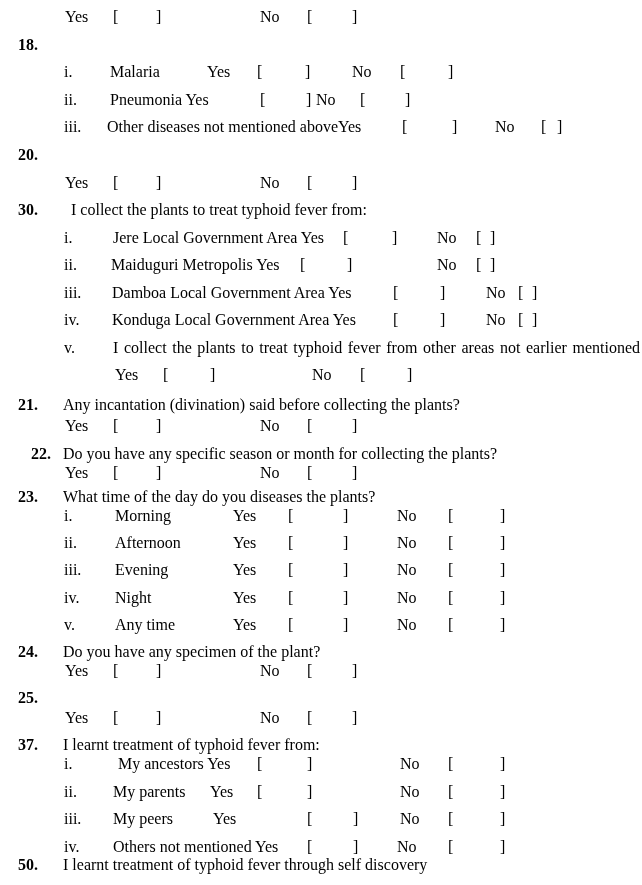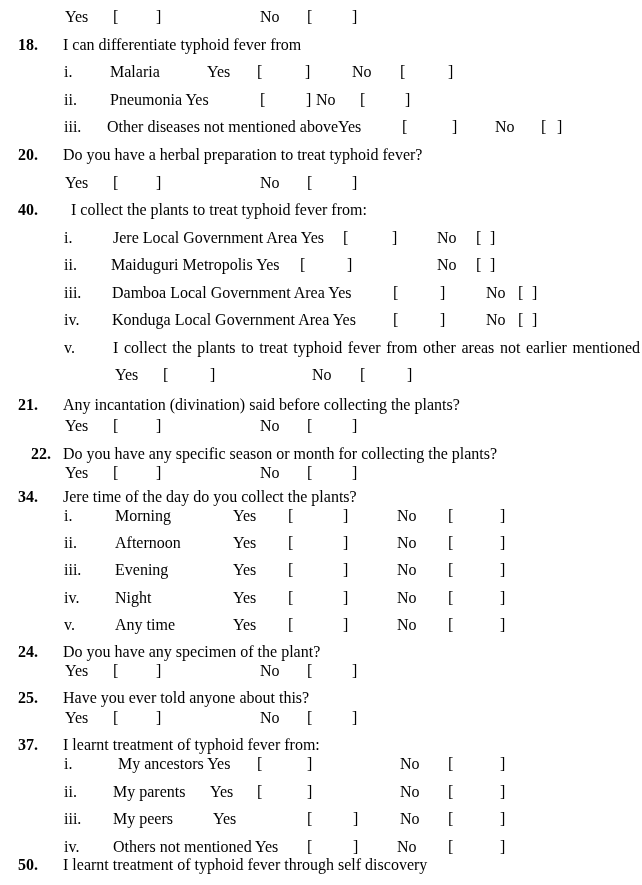--- a/index.html
+++ b/index.html
@@ -19,46 +19,46 @@
     display:inline-block;white-space:normal;
     text-align:justify;text-align-last:justify;
     overflow:hidden;max-height:21px;
   }
 </style>
 </head>
 <body>
 
 <div id="doc">
     <div class="line" style="top: 7px;"><span class="seg" style="left: 65px;">Yes</span><span class="seg" style="left: 113px;">[</span><span class="seg" style="left: 156px;">]</span><span class="seg" style="left: 260px;">No</span><span class="seg" style="left: 307px;">[</span><span class="seg" style="left: 352px;">]</span></div>
-    <div class="line" style="top: 35px;"><span class="seg bold" style="left: 18px;">18.</span><span class="seg" style="left: 63px;">I can differentiate typhoid fever from</span></div>
+    <div class="line" style="top: 35px;"><span class="seg bold" style="left: 18px;">18.</span></div>
     <div class="line" style="top: 62px;"><span class="seg" style="left: 64px;">i.</span><span class="seg" style="left: 110px;">Malaria</span><span class="seg" style="left: 207px;">Yes</span><span class="seg" style="left: 257px;">[</span><span class="seg" style="left: 305px;">]</span><span class="seg" style="left: 352px;">No</span><span class="seg" style="left: 400px;">[</span><span class="seg" style="left: 448px;">]</span></div>
     <div class="line" style="top: 90px;"><span class="seg" style="left: 64px;">ii.</span><span class="seg" style="left: 110px;">Pneumonia Yes</span><span class="seg" style="left: 260px;">[</span><span class="seg" style="left: 306px;">]</span><span class="seg" style="left: 316px;">No</span><span class="seg" style="left: 360px;">[</span><span class="seg" style="left: 405px;">]</span></div>
     <div class="line" style="top: 117px;"><span class="seg" style="left: 64px;">iii.</span><span class="seg" style="left: 107px;">Other diseases not mentioned aboveYes</span><span class="seg" style="left: 402px;">[</span><span class="seg" style="left: 452px;">]</span><span class="seg" style="left: 495px;">No</span><span class="seg" style="left: 541px;">[</span><span class="seg" style="left: 557px;">]</span></div>
-    <div class="line" style="top: 145px;"><span class="seg bold" style="left: 18px;">20.</span><span class="seg" style="left: 63px;">Do you have a herbal preparation to treat typhoid fever?</span></div>
+    <div class="line" style="top: 145px;"><span class="seg bold" style="left: 18px;">20.</span></div>
     <div class="line" style="top: 173px;"><span class="seg" style="left: 65px;">Yes</span><span class="seg" style="left: 113px;">[</span><span class="seg" style="left: 156px;">]</span><span class="seg" style="left: 260px;">No</span><span class="seg" style="left: 307px;">[</span><span class="seg" style="left: 352px;">]</span></div>
-    <div class="line" style="top: 200px;"><span class="seg bold" style="left: 18px;">40.</span><span class="seg" style="left: 71px;">I collect the plants to treat typhoid fever from:</span></div>
+    <div class="line" style="top: 200px;"><span class="seg bold" style="left: 18px;">30.</span><span class="seg" style="left: 71px;">I collect the plants to treat typhoid fever from:</span></div>
     <div class="line" style="top: 228px;"><span class="seg" style="left: 64px;">i.</span><span class="seg" style="left: 113px;">Jere Local Government Area Yes</span><span class="seg" style="left: 343px;">[</span><span class="seg" style="left: 392px;">]</span><span class="seg" style="left: 437px;">No</span><span class="seg" style="left: 476px;">[</span><span class="seg" style="left: 490px;">]</span></div>
     <div class="line" style="top: 255px;"><span class="seg" style="left: 64px;">ii.</span><span class="seg" style="left: 111px;">Maiduguri Metropolis Yes</span><span class="seg" style="left: 300px;">[</span><span class="seg" style="left: 347px;">]</span><span class="seg" style="left: 437px;">No</span><span class="seg" style="left: 476px;">[</span><span class="seg" style="left: 490px;">]</span></div>
     <div class="line" style="top: 283px;"><span class="seg" style="left: 64px;">iii.</span><span class="seg" style="left: 112px;">Damboa Local Government Area Yes</span><span class="seg" style="left: 393px;">[</span><span class="seg" style="left: 440px;">]</span><span class="seg" style="left: 486px;">No</span><span class="seg" style="left: 518px;">[</span><span class="seg" style="left: 532px;">]</span></div>
     <div class="line" style="top: 310px;"><span class="seg" style="left: 64px;">iv.</span><span class="seg" style="left: 112px;">Konduga Local Government Area Yes</span><span class="seg" style="left: 393px;">[</span><span class="seg" style="left: 440px;">]</span><span class="seg" style="left: 486px;">No</span><span class="seg" style="left: 518px;">[</span><span class="seg" style="left: 532px;">]</span></div>
     <div class="line" style="top: 338px;"><span class="seg" style="left: 64px;">v.</span><span class="seg just" style="left: 113px; width: 527px;">I collect the plants to treat typhoid fever from other areas not earlier mentioned</span></div>
     <div class="line" style="top: 365px;"><span class="seg" style="left: 115px;">Yes</span><span class="seg" style="left: 163px;">[</span><span class="seg" style="left: 210px;">]</span><span class="seg" style="left: 312px;">No</span><span class="seg" style="left: 360px;">[</span><span class="seg" style="left: 407px;">]</span></div>
     <div class="line" style="top: 395px;"><span class="seg bold" style="left: 18px;">21.</span><span class="seg" style="left: 63px;">Any incantation (divination) said before collecting the plants?</span></div>
     <div class="line" style="top: 416px;"><span class="seg" style="left: 65px;">Yes</span><span class="seg" style="left: 113px;">[</span><span class="seg" style="left: 156px;">]</span><span class="seg" style="left: 260px;">No</span><span class="seg" style="left: 307px;">[</span><span class="seg" style="left: 352px;">]</span></div>
     <div class="line" style="top: 444px;"><span class="seg bold" style="left: 18px; margin-left: 13px;">22.</span><span class="seg" style="left: 63px;">Do you have any specific season or month for collecting the plants?</span></div>
     <div class="line" style="top: 463px;"><span class="seg" style="left: 65px;">Yes</span><span class="seg" style="left: 113px;">[</span><span class="seg" style="left: 156px;">]</span><span class="seg" style="left: 260px;">No</span><span class="seg" style="left: 307px;">[</span><span class="seg" style="left: 352px;">]</span></div>
-    <div class="line" style="top: 487px;"><span class="seg bold" style="left: 18px;">34.</span><span class="seg" style="left: 63px;">Jere time of the day do you collect the plants?</span></div>
+    <div class="line" style="top: 487px;"><span class="seg bold" style="left: 18px;">23.</span><span class="seg" style="left: 63px;">What time of the day do you diseases the plants?</span></div>
     <div class="line" style="top: 506px;"><span class="seg" style="left: 64px;">i.</span><span class="seg" style="left: 115px;">Morning</span><span class="seg" style="left: 233px;">Yes</span><span class="seg" style="left: 288px;">[</span><span class="seg" style="left: 343px;">]</span><span class="seg" style="left: 397px;">No</span><span class="seg" style="left: 448px;">[</span><span class="seg" style="left: 500px;">]</span></div>
     <div class="line" style="top: 533px;"><span class="seg" style="left: 64px;">ii.</span><span class="seg" style="left: 115px;">Afternoon</span><span class="seg" style="left: 233px;">Yes</span><span class="seg" style="left: 288px;">[</span><span class="seg" style="left: 343px;">]</span><span class="seg" style="left: 397px;">No</span><span class="seg" style="left: 448px;">[</span><span class="seg" style="left: 500px;">]</span></div>
     <div class="line" style="top: 560px;"><span class="seg" style="left: 64px;">iii.</span><span class="seg" style="left: 115px;">Evening</span><span class="seg" style="left: 233px;">Yes</span><span class="seg" style="left: 288px;">[</span><span class="seg" style="left: 343px;">]</span><span class="seg" style="left: 397px;">No</span><span class="seg" style="left: 448px;">[</span><span class="seg" style="left: 500px;">]</span></div>
     <div class="line" style="top: 588px;"><span class="seg" style="left: 64px;">iv.</span><span class="seg" style="left: 115px;">Night</span><span class="seg" style="left: 233px;">Yes</span><span class="seg" style="left: 288px;">[</span><span class="seg" style="left: 343px;">]</span><span class="seg" style="left: 397px;">No</span><span class="seg" style="left: 448px;">[</span><span class="seg" style="left: 500px;">]</span></div>
     <div class="line" style="top: 615px;"><span class="seg" style="left: 64px;">v.</span><span class="seg" style="left: 115px;">Any time</span><span class="seg" style="left: 233px;">Yes</span><span class="seg" style="left: 288px;">[</span><span class="seg" style="left: 343px;">]</span><span class="seg" style="left: 397px;">No</span><span class="seg" style="left: 448px;">[</span><span class="seg" style="left: 500px;">]</span></div>
     <div class="line" style="top: 642px;"><span class="seg bold" style="left: 18px;">24.</span><span class="seg" style="left: 63px;">Do you have any specimen of the plant?</span></div>
     <div class="line" style="top: 661px;"><span class="seg" style="left: 65px;">Yes</span><span class="seg" style="left: 113px;">[</span><span class="seg" style="left: 156px;">]</span><span class="seg" style="left: 260px;">No</span><span class="seg" style="left: 307px;">[</span><span class="seg" style="left: 352px;">]</span></div>
-    <div class="line" style="top: 688px;"><span class="seg bold" style="left: 18px;">25.</span><span class="seg" style="left: 63px;">Have you ever told anyone about this?</span></div>
+    <div class="line" style="top: 688px;"><span class="seg bold" style="left: 18px;">25.</span></div>
     <div class="line" style="top: 708px;"><span class="seg" style="left: 65px;">Yes</span><span class="seg" style="left: 113px;">[</span><span class="seg" style="left: 156px;">]</span><span class="seg" style="left: 260px;">No</span><span class="seg" style="left: 307px;">[</span><span class="seg" style="left: 352px;">]</span></div>
     <div class="line" style="top: 735px;"><span class="seg bold" style="left: 18px;">37.</span><span class="seg" style="left: 63px;">I learnt treatment of typhoid fever from:</span></div>
     <div class="line" style="top: 754px;"><span class="seg" style="left: 64px;">i.</span><span class="seg" style="left: 118px;">My ancestors Yes</span><span class="seg" style="left: 257px;">[</span><span class="seg" style="left: 307px;">]</span><span class="seg" style="left: 400px;">No</span><span class="seg" style="left: 448px;">[</span><span class="seg" style="left: 500px;">]</span></div>
     <div class="line" style="top: 782px;"><span class="seg" style="left: 64px;">ii.</span><span class="seg" style="left: 113px;">My parents</span><span class="seg" style="left: 210px;">Yes</span><span class="seg" style="left: 257px;">[</span><span class="seg" style="left: 307px;">]</span><span class="seg" style="left: 400px;">No</span><span class="seg" style="left: 448px;">[</span><span class="seg" style="left: 500px;">]</span></div>
     <div class="line" style="top: 809px;"><span class="seg" style="left: 64px;">iii.</span><span class="seg" style="left: 113px;">My peers</span><span class="seg" style="left: 213px;">Yes</span><span class="seg" style="left: 307px;">[</span><span class="seg" style="left: 353px;">]</span><span class="seg" style="left: 400px;">No</span><span class="seg" style="left: 448px;">[</span><span class="seg" style="left: 500px;">]</span></div>
     <div class="line" style="top: 837px;"><span class="seg" style="left: 64px;">iv.</span><span class="seg" style="left: 113px;">Others not mentioned Yes</span><span class="seg" style="left: 307px;">[</span><span class="seg" style="left: 353px;">]</span><span class="seg" style="left: 397px;">No</span><span class="seg" style="left: 448px;">[</span><span class="seg" style="left: 500px;">]</span></div>
     <div class="line" style="top: 855px;"><span class="seg bold" style="left: 18px;">50.</span><span class="seg" style="left: 63px;">I learnt treatment of typhoid fever through self discovery</span></div>
   </div>
 
 </body></html>

